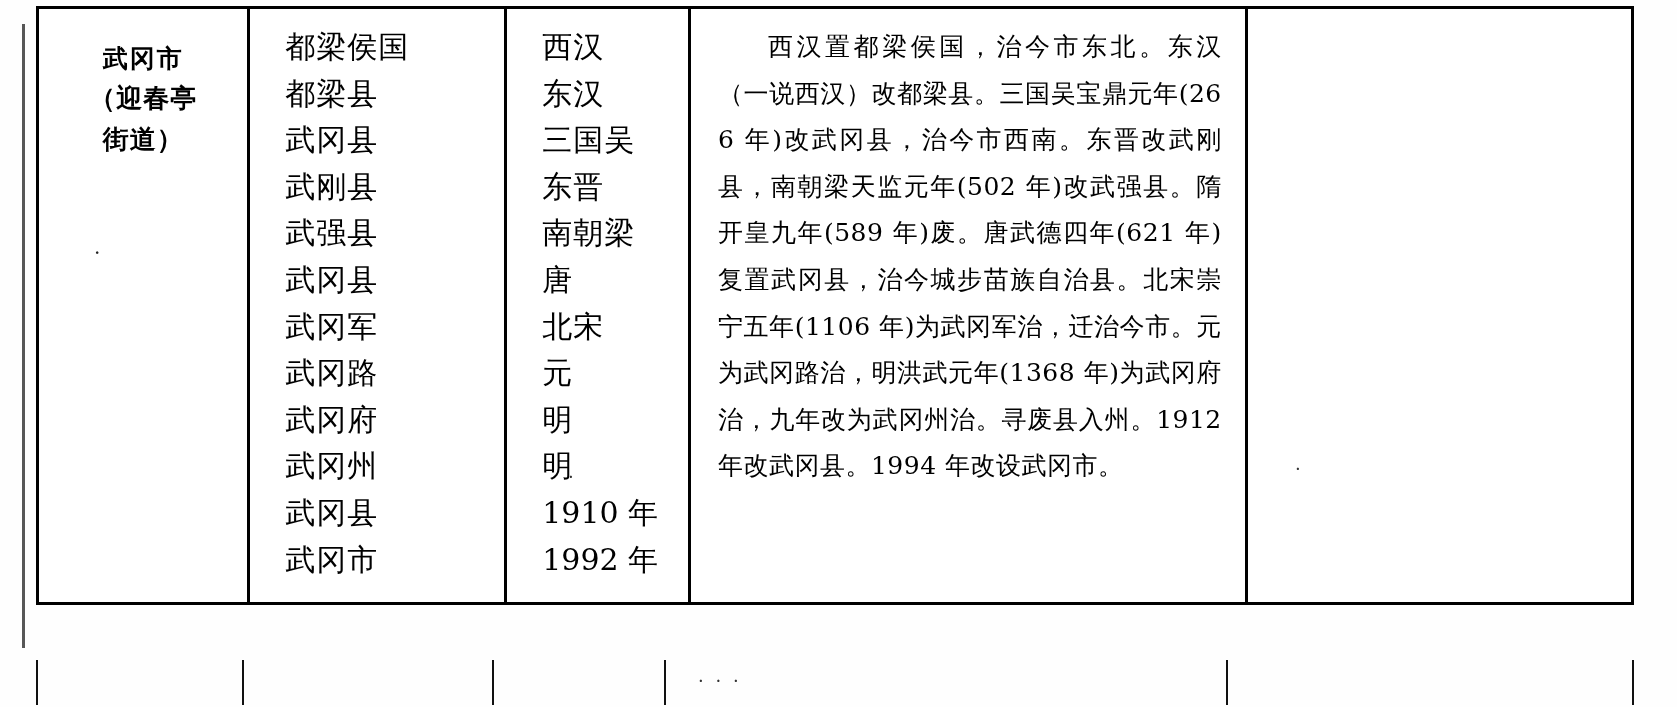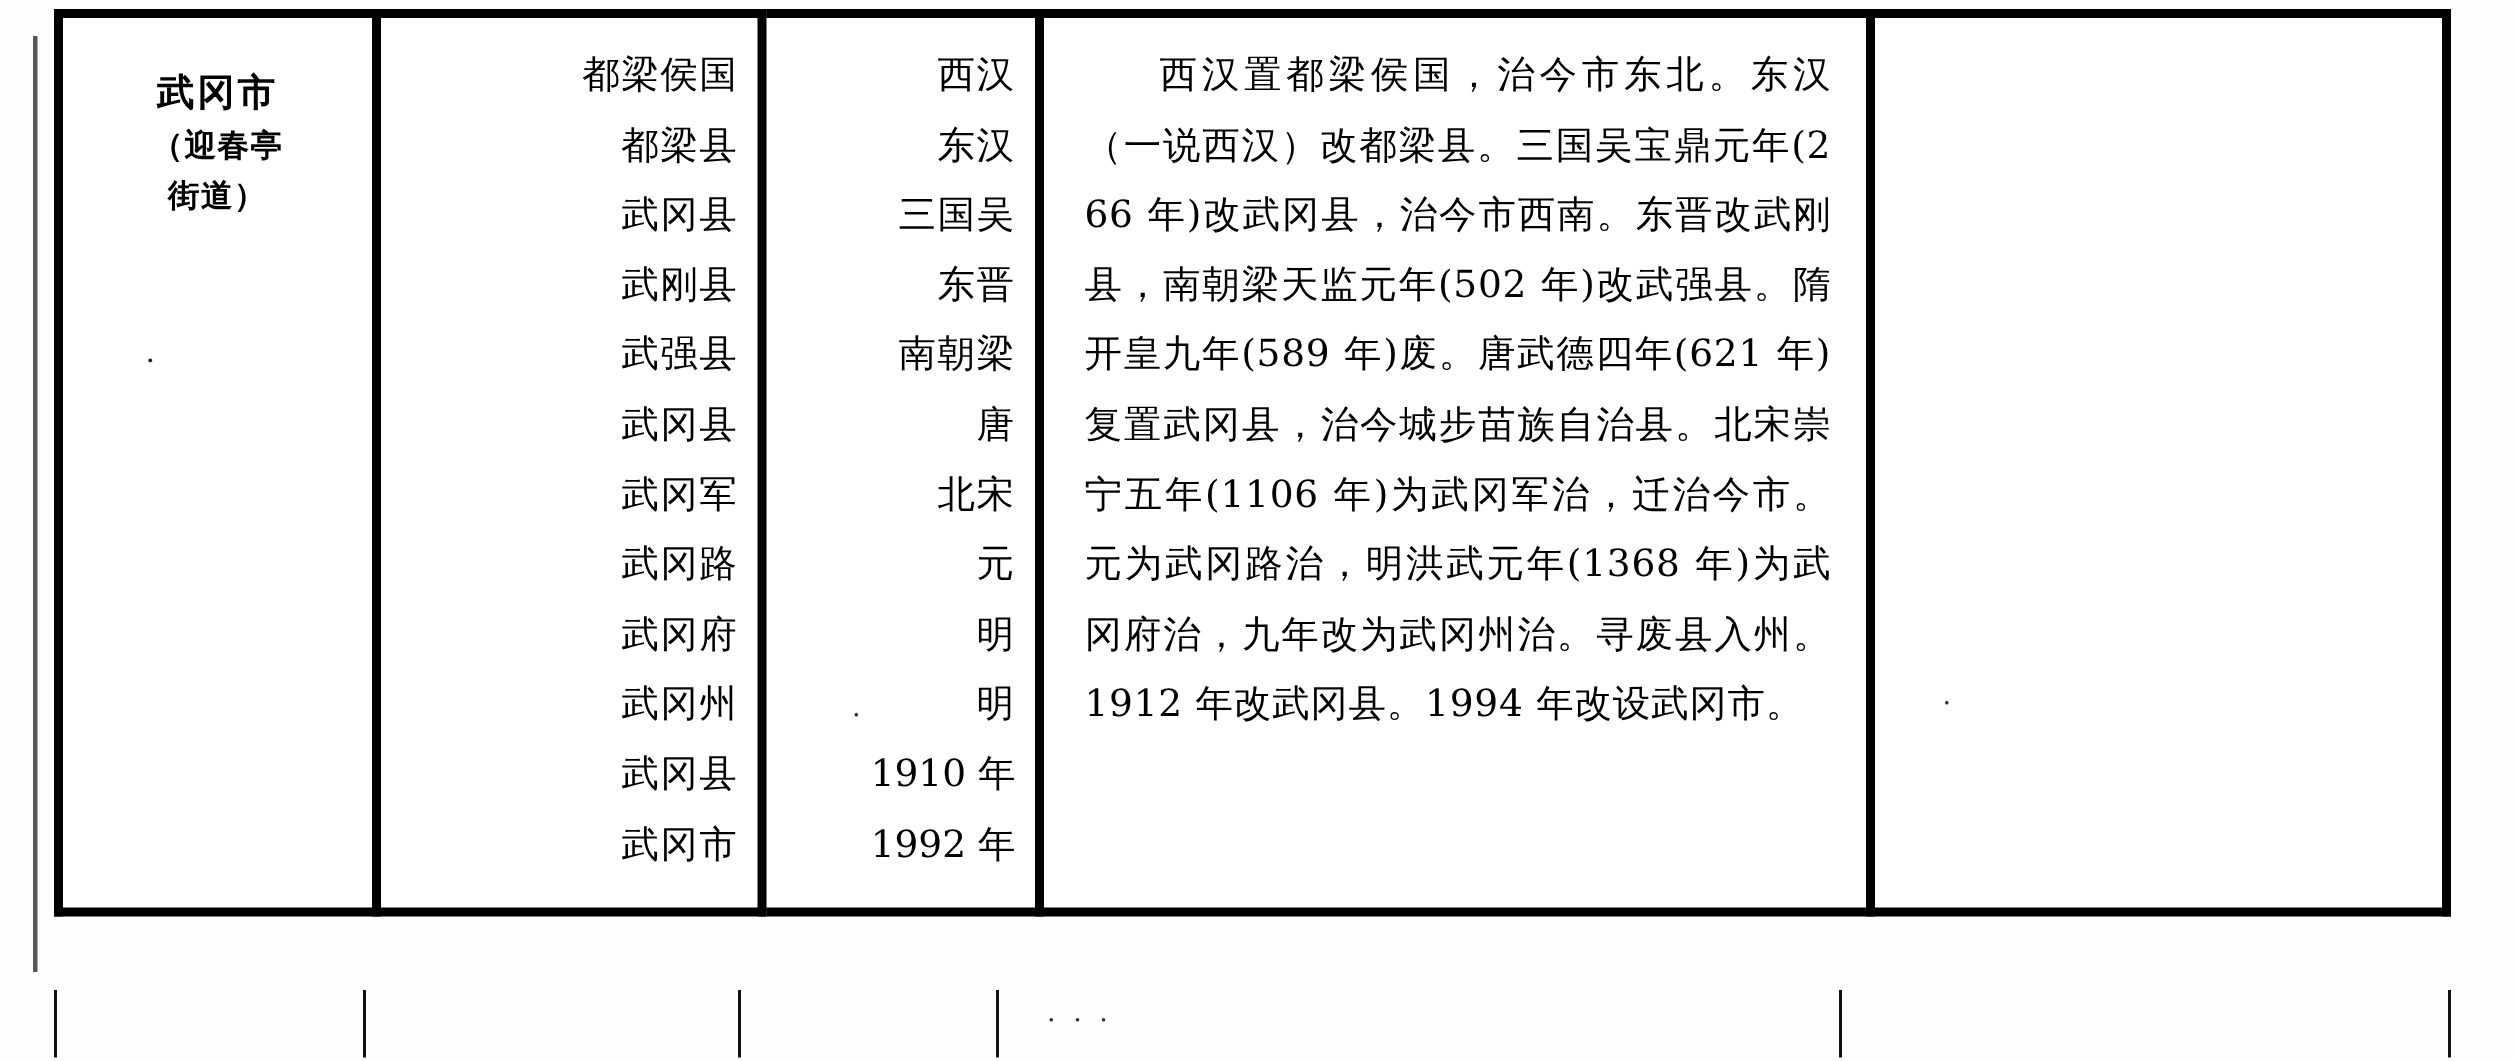--- a/index.html
+++ b/index.html
@@ -23,21 +23,21 @@
   
   .scan-table {
     position: absolute;
     left: 36px;
     top: 6px;
     width: 1598px;
     border-collapse: collapse;
     background: #ffffff;
   }
   .scan-table td {
-    border: 6px solid #000000;
+    border: 3px solid #000000;
     vertical-align: top;
     padding: 5px;
   }
 
   
   .col-place   { width: 208px; }
   .col-name    { width: 250px; }
   .col-period  { width: 172px; }
   .col-desc    { width: 576px; }
   .col-note    { width: 400px; }
@@ -50,21 +50,21 @@
   .place-main {
     text-align: center;
     font-weight: bold;
     font-size: 25px;
     letter-spacing: 2px;
     line-height: 1.5;
     padding-top: 16px;
   }
   .place-sub {
     text-align: center;
-    font-size: 21px;
+    font-size: 26px;
     line-height: 1.6;
     letter-spacing: 1px;
     font-family: Liberation Serif, serif;
     font-style: normal;
     font-weight: normal;
   }
   .place-sub .kai {
     font-weight: bold;
     letter-spacing: 1px;
   }
@@ -76,26 +76,25 @@
     margin-top: 74px;
   }
 
   
   ul.stack {
     list-style: none;
     margin: 0;
     padding: 0;
   }
   ul.stack li {
-    font-size: 25px;
+    font-size: 30px;
     line-height: 46.6px;
     height: 46.6px;
     letter-spacing: 1px;
     white-space: nowrap;
-    text-align: right;
   }
   .col-name ul.stack li { padding-left: 22px; }
   .col-period ul.stack li { padding-left: 22px; }
   .col-period ul.stack li.ynum { letter-spacing: 0px; }
 
   
   .desc {
     font-size: 25px;
     line-height: 46.6px;
     text-align: justify;

